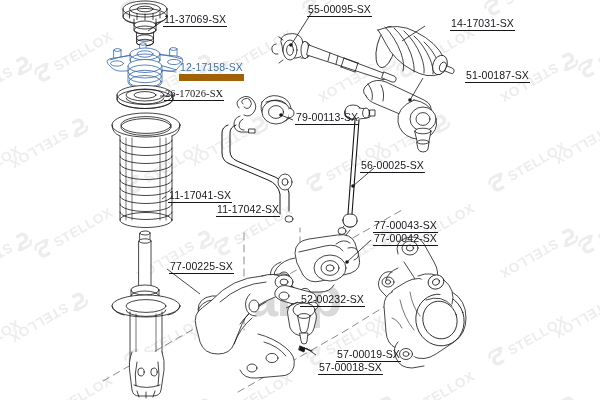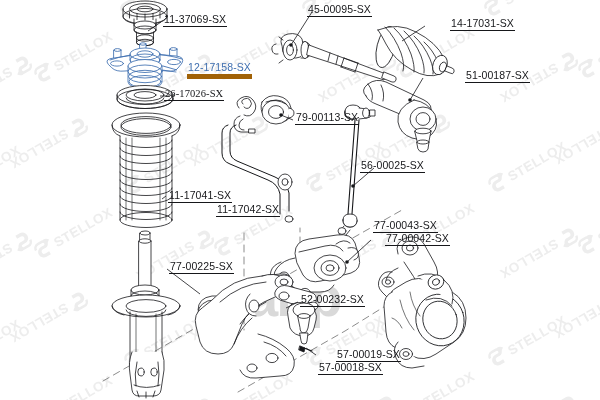--- a/index.html
+++ b/index.html
@@ -17,21 +17,21 @@
   
   #art{position:absolute;left:0;top:0;width:600px;height:400px;z-index:3;}
 
   
   #labels{position:absolute;left:0;top:0;width:600px;height:400px;z-index:4;}
   .lbl{position:absolute;white-space:nowrap;font-size:10.5px;
        letter-spacing:.1px;color:#16171a;line-height:11px;}
   .lbl .txt{display:block;padding:0 1px 1px 1px;}
   .lbl.ul .txt{border-bottom:1px solid #16171a;}
   .lbl.blue{color:#3f6fb0;}
-  .lbl.blue.ul .txt{border-bottom:5px solid #a16207;margin-left:8px;}
+  .lbl.blue.ul .txt{border-bottom:7px solid #a16207;}
 </style>
 </head>
 <body>
 
 <div id="stage">
 
   <svg id="watermarks" viewBox="0 0 600 400" xmlns="http://www.w3.org/2000/svg">
     <defs>
 
       <g id="wm-logo">
@@ -491,21 +491,21 @@
 
     <div class="lbl ul" style="left:168px;top:204px;padding-left:48px;">
       <span class="txt">11-17042-SX</span>
     </div>
 
     <div class="lbl ul" style="left:169px;top:261px;">
       <span class="txt">77-00225-SX</span>
     </div>
 
     <div class="lbl ul" style="left:307px;top:4px;">
-      <span class="txt">45-00095-SX</span>
+      <span class="txt">55-00095-SX</span>
     </div>
 
     <div class="lbl ul" style="left:295px;top:112px;">
       <span class="txt">79-00113-SX</span>
     </div>
 
     <div class="lbl ul" style="left:414px;top:18px;margin-left:36px;">
       <span class="txt">14-17031-SX</span>
     </div>
 
@@ -514,21 +514,21 @@
     </div>
 
     <div class="lbl ul" style="left:360px;top:160px;">
       <span class="txt">56-00025-SX</span>
     </div>
 
     <div class="lbl ul" style="left:373px;top:220px;">
       <span class="txt">77-00043-SX</span>
     </div>
 
-    <div class="lbl ul" style="left:385px;top:233px;">
+    <div class="lbl ul" style="left:373px;top:233px;">
       <span class="txt">77-00042-SX</span>
     </div>
 
     <div class="lbl ul" style="left:300px;top:294px;">
       <span class="txt">52-00232-SX</span>
     </div>
 
     <div class="lbl ul" style="left:336px;top:349px;">
       <span class="txt">57-00019-SX</span>
     </div>

